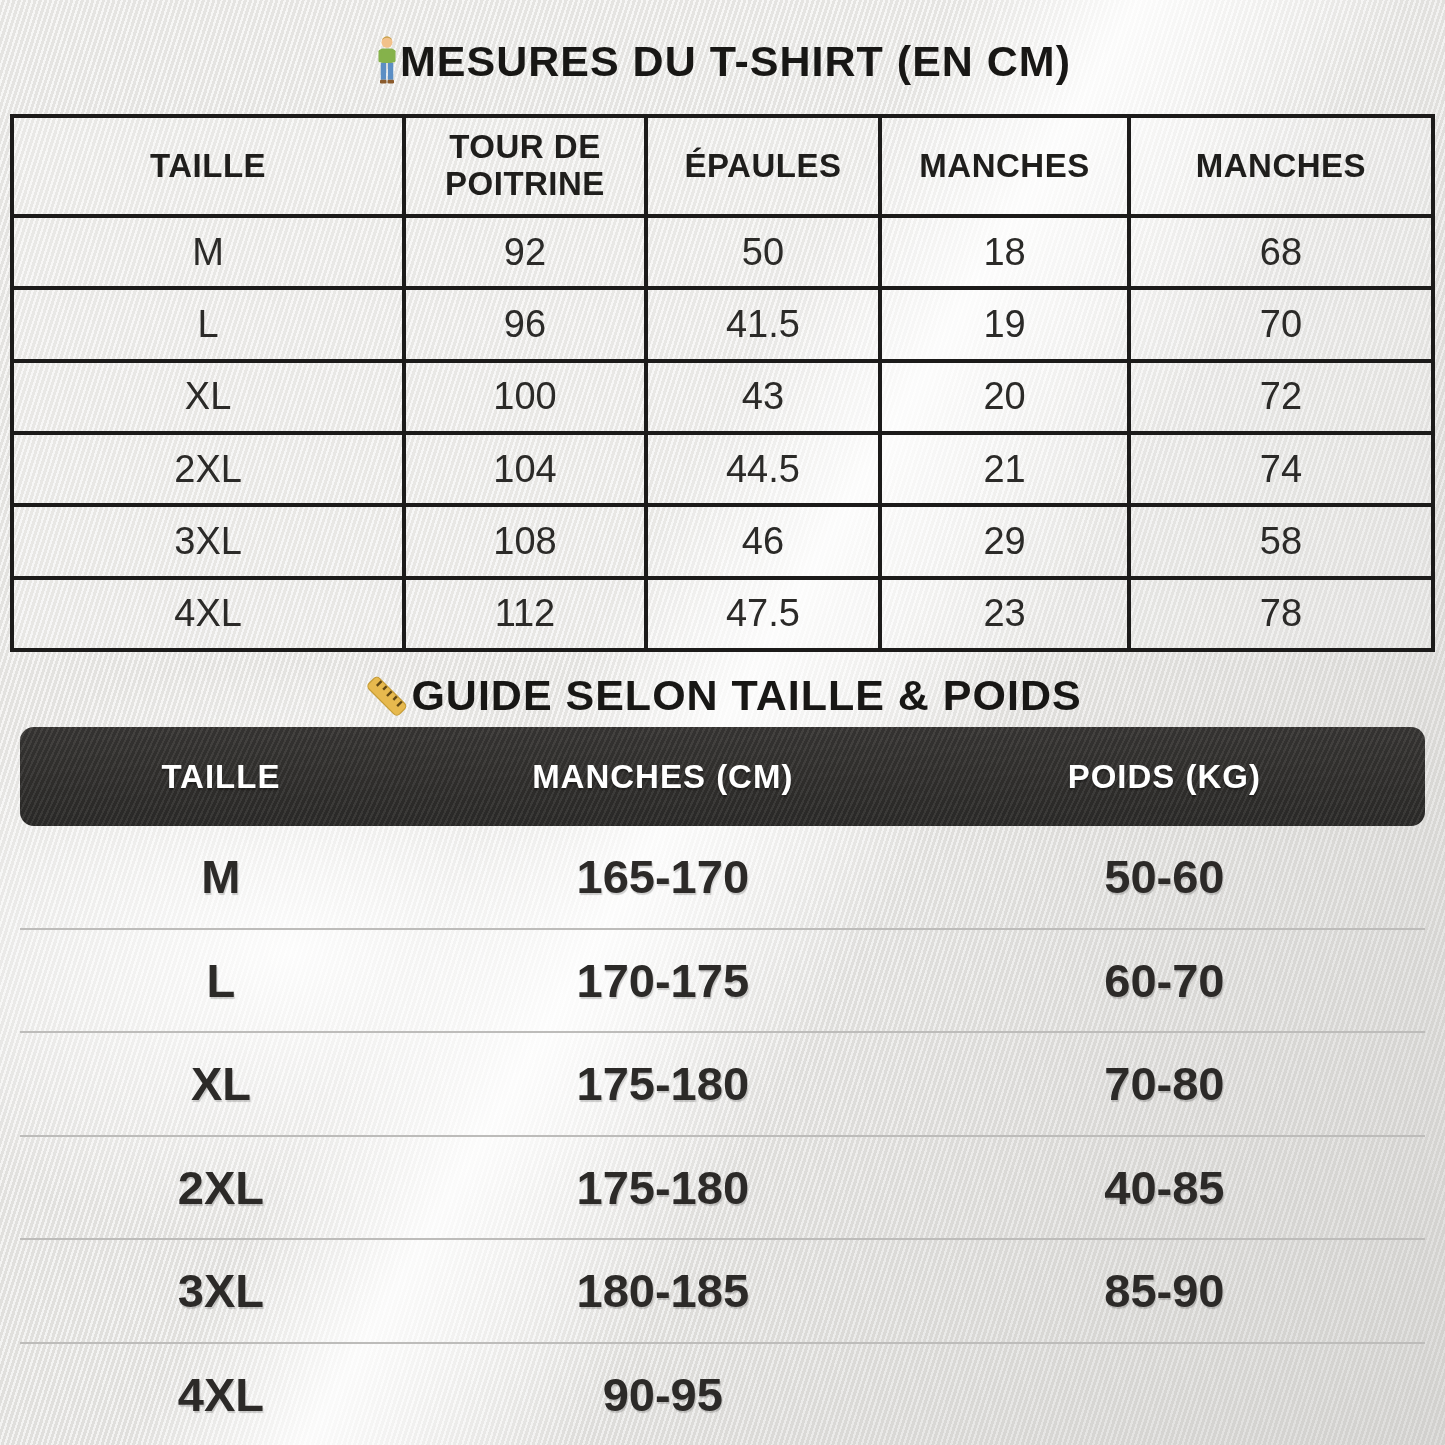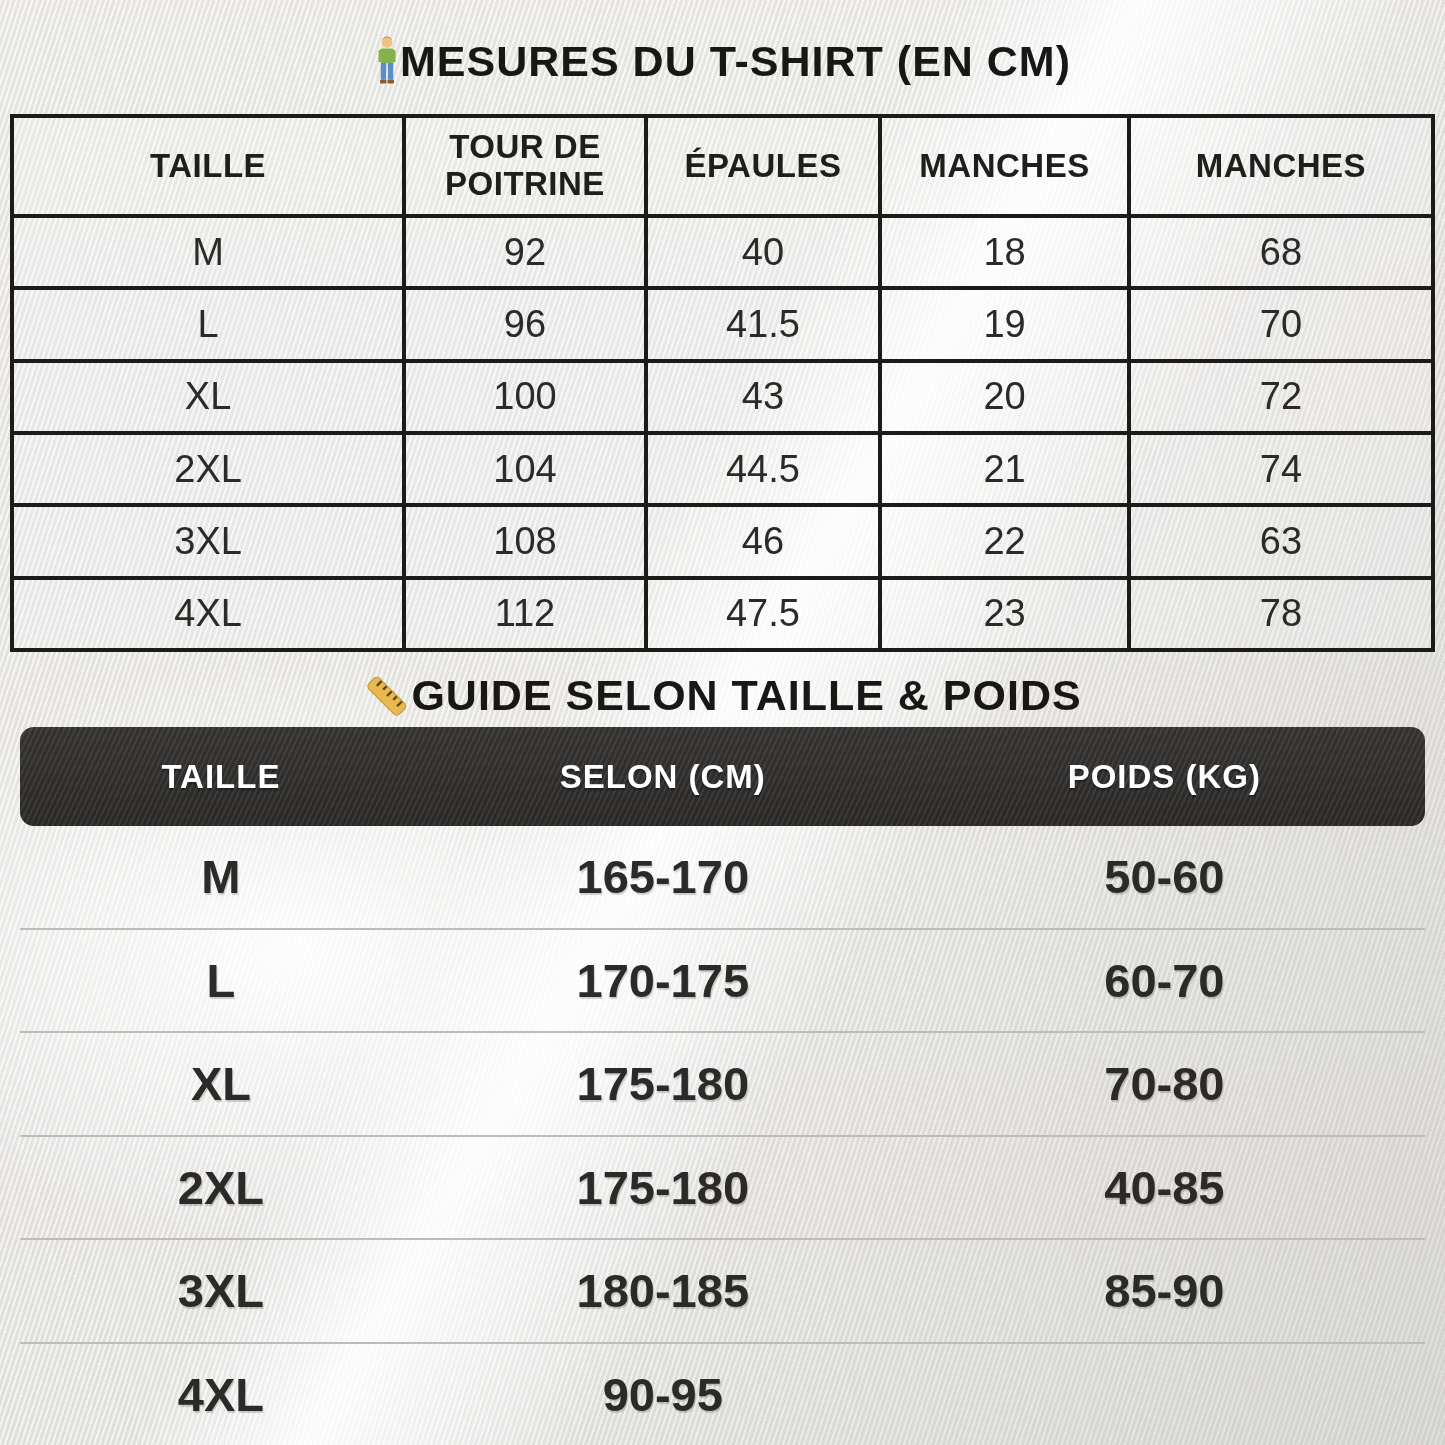--- a/index.html
+++ b/index.html
@@ -99,21 +99,21 @@
           <th class="hcell">TOUR DE POITRINE</th>
           <th class="hcell">ÉPAULES</th>
           <th class="hcell">MANCHES</th>
           <th class="hcell">MANCHES</th>
         </tr>
     </thead>
     <tbody>
         <tr class="">
           <td class="dcell">M</td>
           <td class="dcell">92</td>
-          <td class="dcell">40</td>
+          <td class="dcell">50</td>
           <td class="dcell">18</td>
           <td class="dcell">68</td>
         </tr>
         <tr class="">
           <td class="dcell">L</td>
           <td class="dcell">96</td>
           <td class="dcell">41.5</td>
           <td class="dcell">19</td>
           <td class="dcell">70</td>
         </tr>
@@ -128,22 +128,22 @@
           <td class="dcell">2XL</td>
           <td class="dcell">104</td>
           <td class="dcell">44.5</td>
           <td class="dcell">21</td>
           <td class="dcell">74</td>
         </tr>
         <tr class="">
           <td class="dcell">3XL</td>
           <td class="dcell">108</td>
           <td class="dcell">46</td>
-          <td class="dcell">22</td>
-          <td class="dcell">63</td>
+          <td class="dcell">29</td>
+          <td class="dcell">58</td>
         </tr>
         <tr class="">
           <td class="dcell">4XL</td>
           <td class="dcell">112</td>
           <td class="dcell">47.5</td>
           <td class="dcell">23</td>
           <td class="dcell">78</td>
         </tr>
       </tbody>
   </table>
@@ -159,21 +159,21 @@
         <line x1="20" y1="14.5" x2="20" y2="20" stroke="#5f4614" stroke-width="2"></line>
         <line x1="26" y1="14.5" x2="26" y2="18.5" stroke="#5f4614" stroke-width="2"></line>
         <line x1="32" y1="14.5" x2="32" y2="20" stroke="#5f4614" stroke-width="2"></line>
       </g>
     </svg>
     <span>GUIDE SELON TAILLE &amp; POIDS</span>
   </div>
 
   <div class="guide-header">
       <div class="cell">TAILLE</div>
-      <div class="cell">SELON (CM)</div>
+      <div class="cell">MANCHES (CM)</div>
       <div class="cell">POIDS (KG)</div>
     </div>
 
   <div class="guide-rows">
       <div class="row">
         <div class="cell">M</div>
         <div class="cell">165-170</div>
         <div class="cell">50-60</div>
       </div>
       <div class="row">

